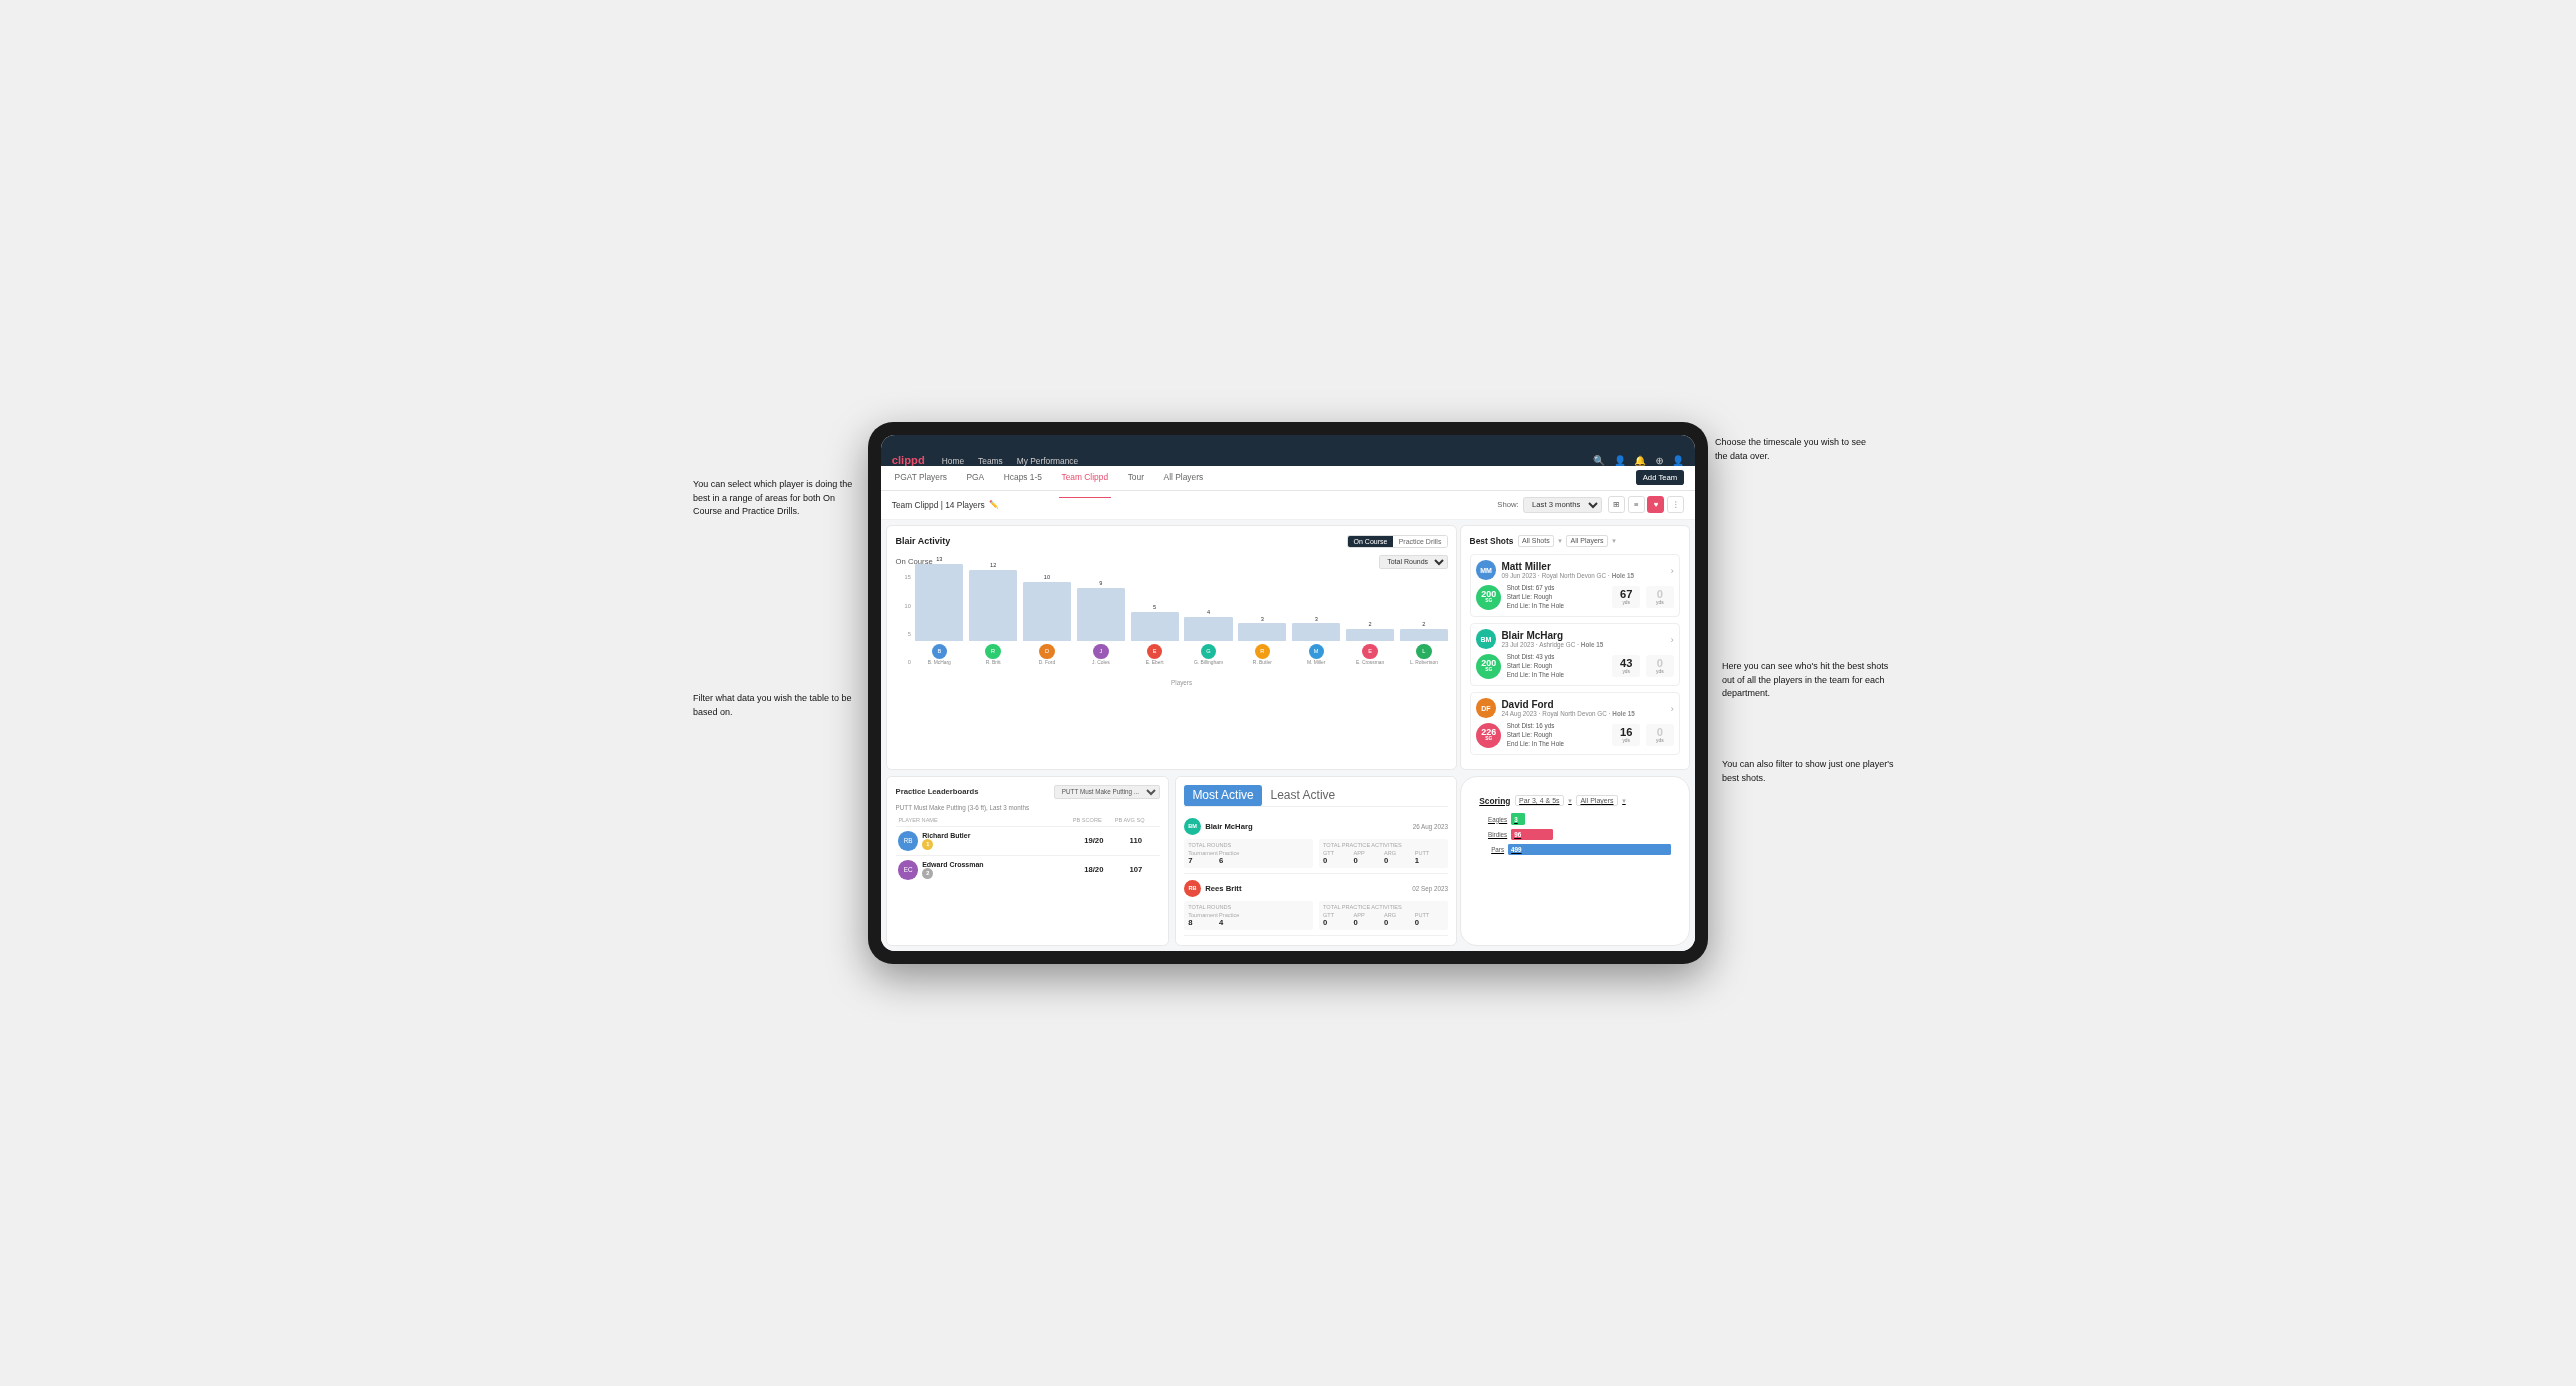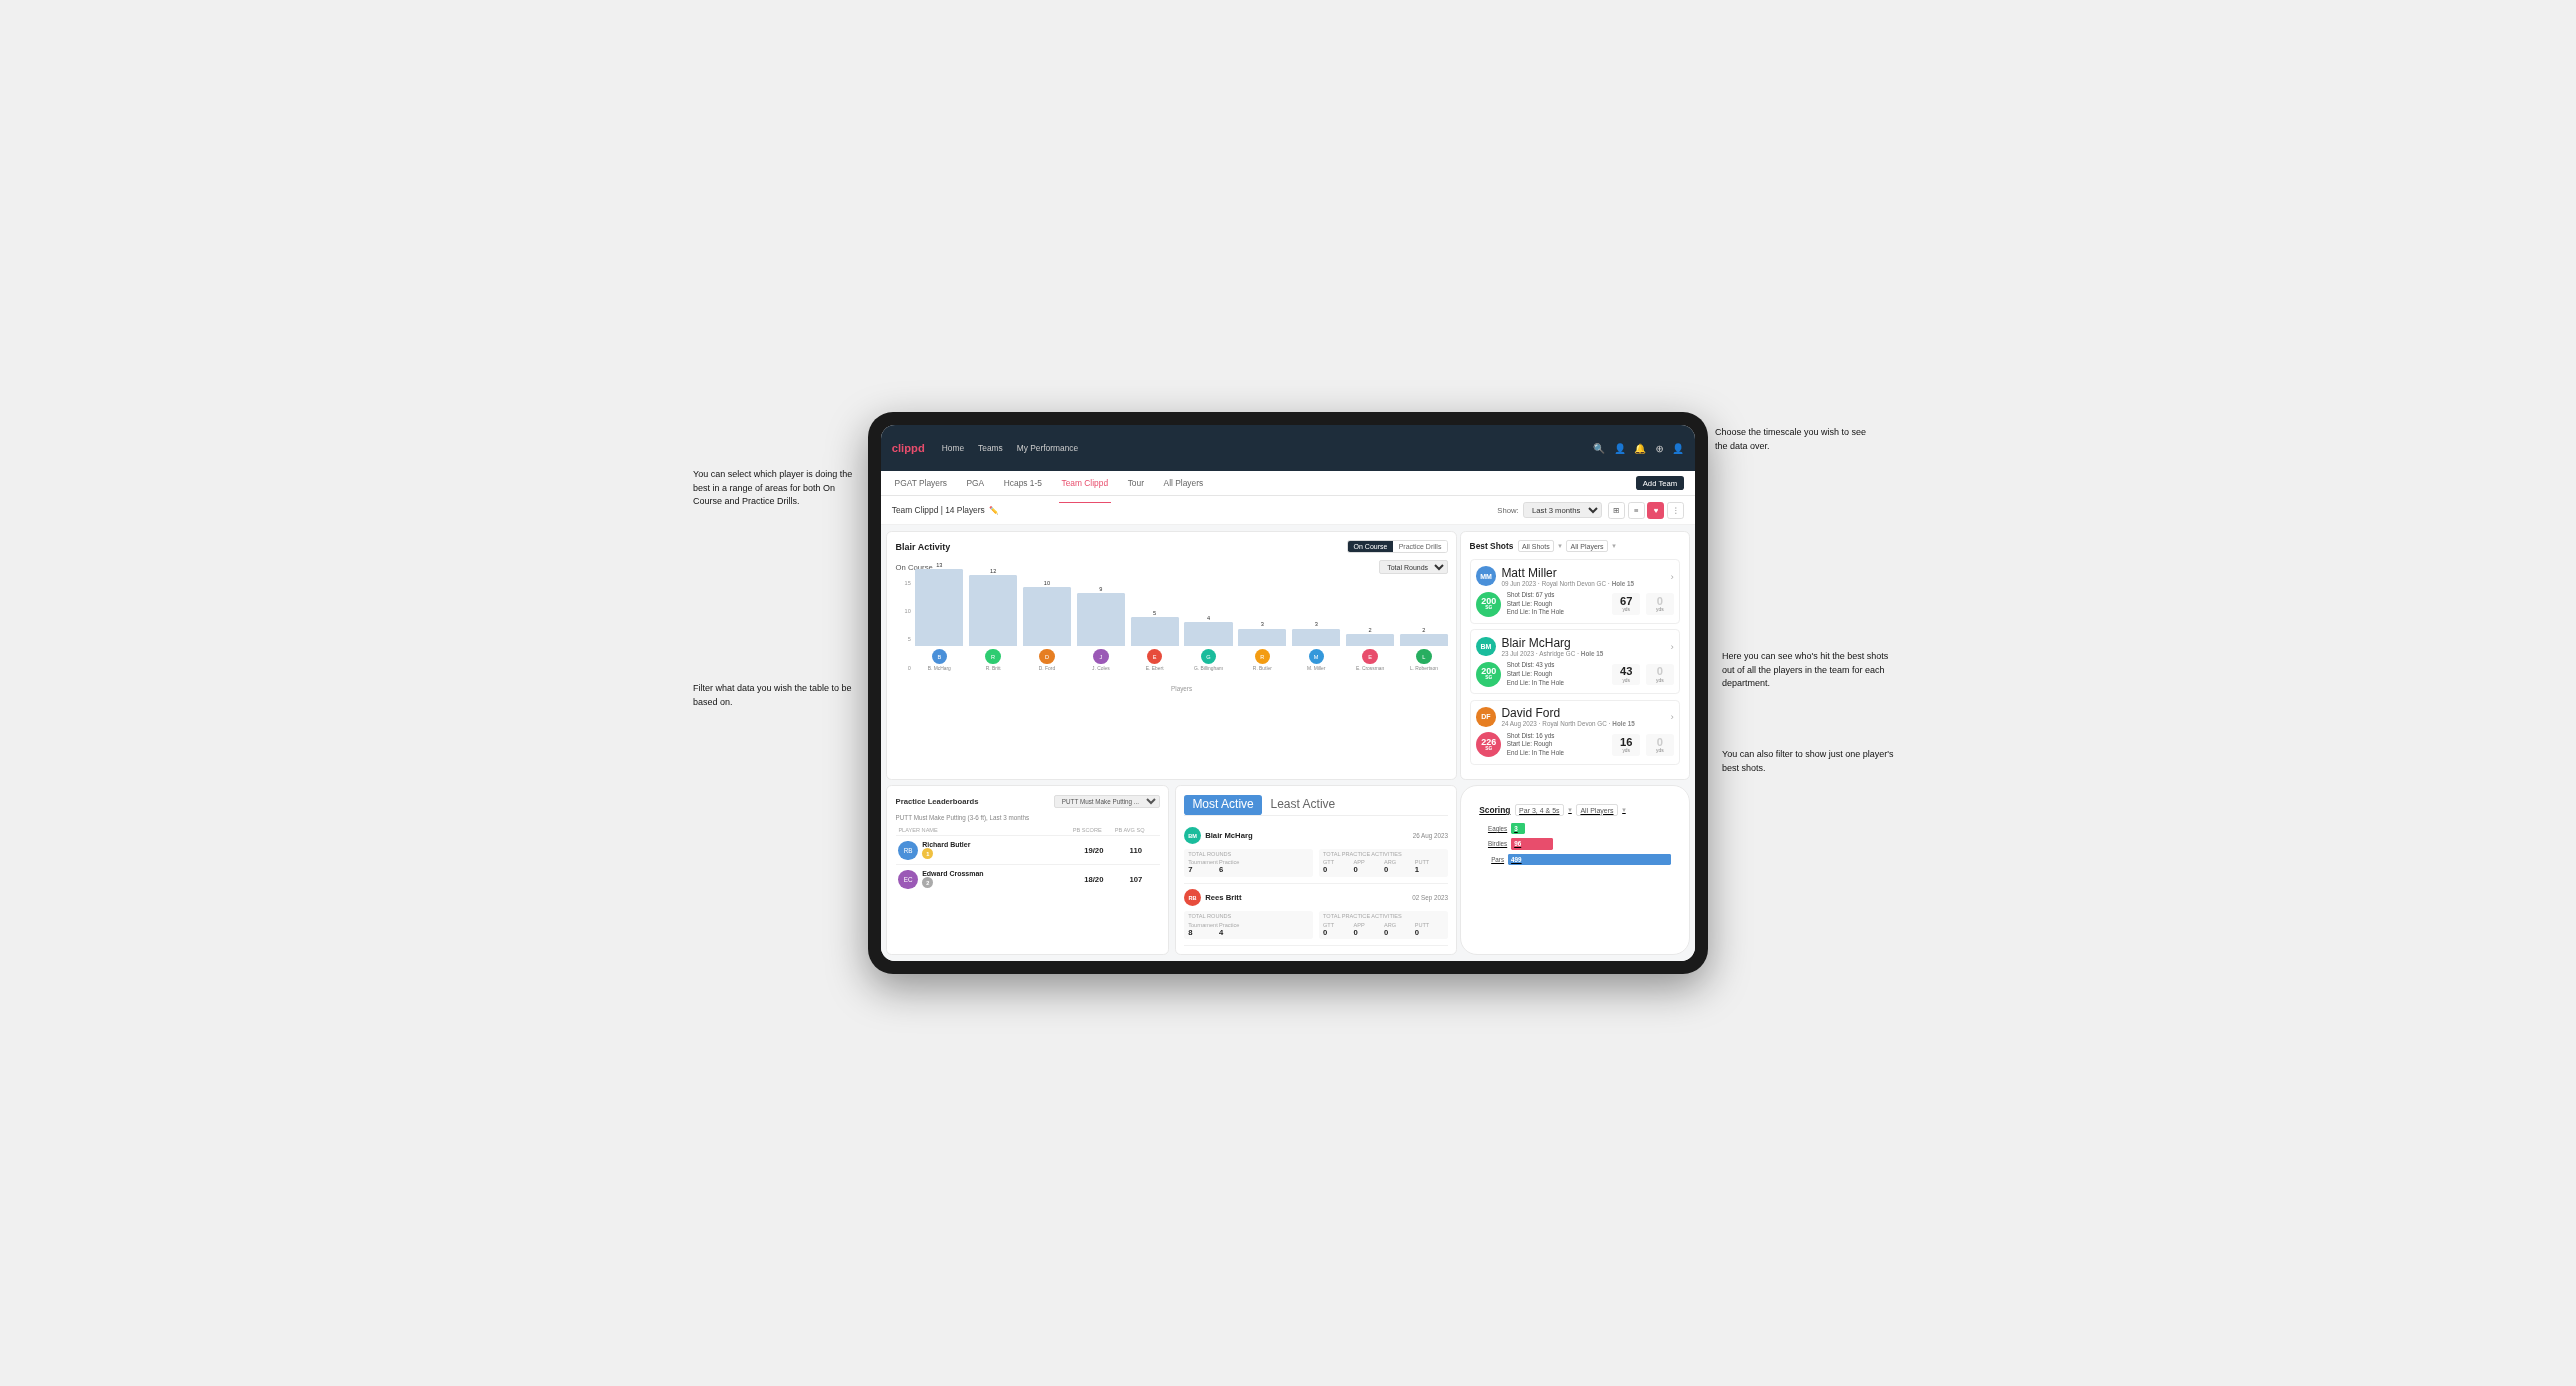--- a/index.html
+++ b/index.html
@@ -65,23 +65,23 @@
     .tablet-screen {
       background: #fff;
       border-radius: 14px;
       overflow: hidden;
     }
 
     
     .top-nav {
       background: #1e2d3b;
       display: flex;
-      align-items: center;
+      align-items: flex-end;
       padding: 0 11.2px;
-      height: 46px;
+      height: 31px;
     }
 
     .nav-logo {
       color: #e84d6c;
       font-weight: 700;
       font-size: 11.2px;
       margin-right: 17px;
     }
 
     .nav-links {
@@ -430,22 +430,22 @@
       color: #666;
       font-weight: 600;
       overflow: hidden;
     }
 
     .player-info {
       flex: 1;
     }
 
     .player-name {
-      font-size: 12px;
-      font-weight: 400;
+      font-size: 10px;
+      font-weight: 700;
       color: #222;
     }
 
     .player-meta {
       font-size: 6.3px;
       color: #888;
     }
 
     .shot-chevron {
       color: #aaa;

